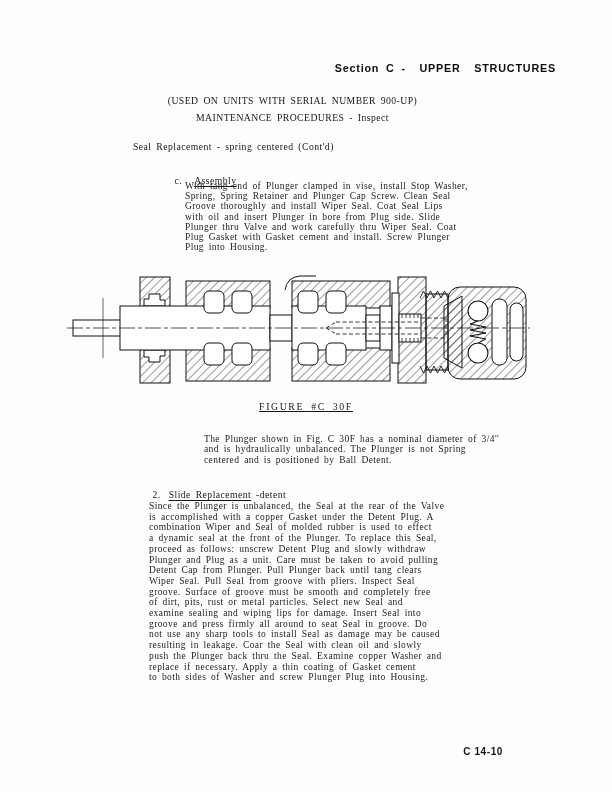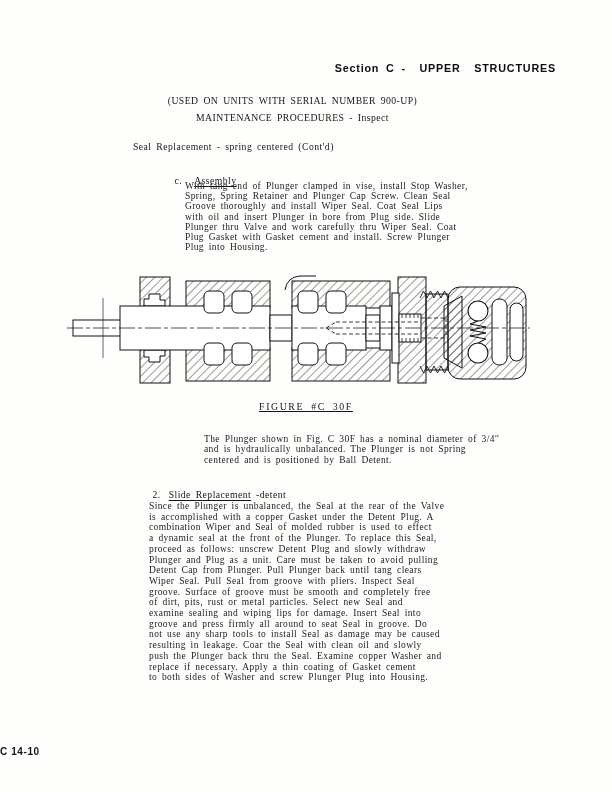--- a/index.html
+++ b/index.html
@@ -28,21 +28,21 @@
   .note-body { line-height:10.4px; }
   .detent-body { line-height:10.7px; }
   .u { text-decoration:underline; text-underline-offset:2px; }
   .hsp { display:inline-block; width:12px; }
   .hsp2 { display:inline-block; width:8px; }
   .caption-center {
     left:0; width:612px; text-align:center;
     font-size:9.8px; letter-spacing:1.6px; word-spacing:3px; white-space:pre;text-decoration:underline;
   }
   .pageno {
-    left:0; width:503px; text-align:left;
+    left:0; width:503px; text-align:right;
     font-family:"Liberation Sans", sans-serif; font-weight:700;
     font-size:10px; letter-spacing:0.6px;
   }
   svg { display:block; }
 </style>
 </head>
 <body>
 
 <div class="page">
 

